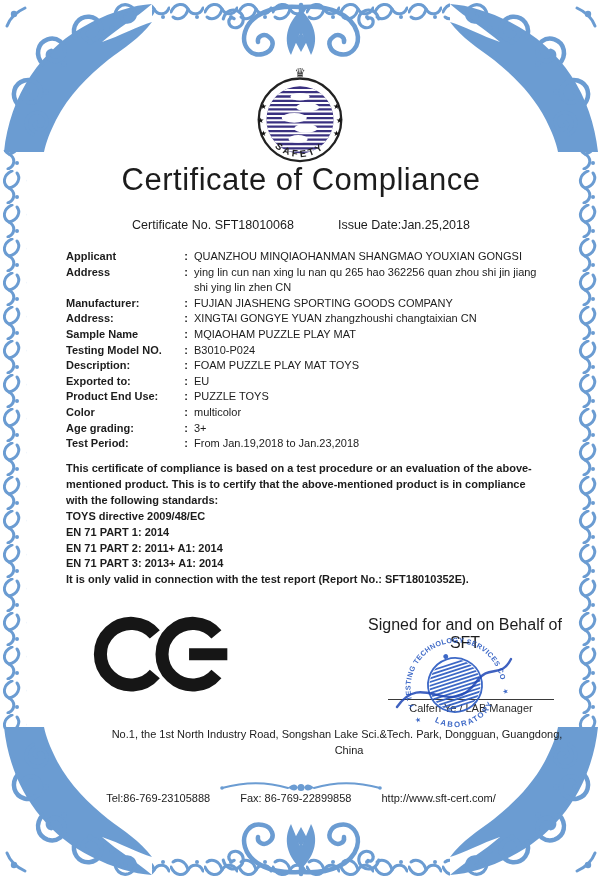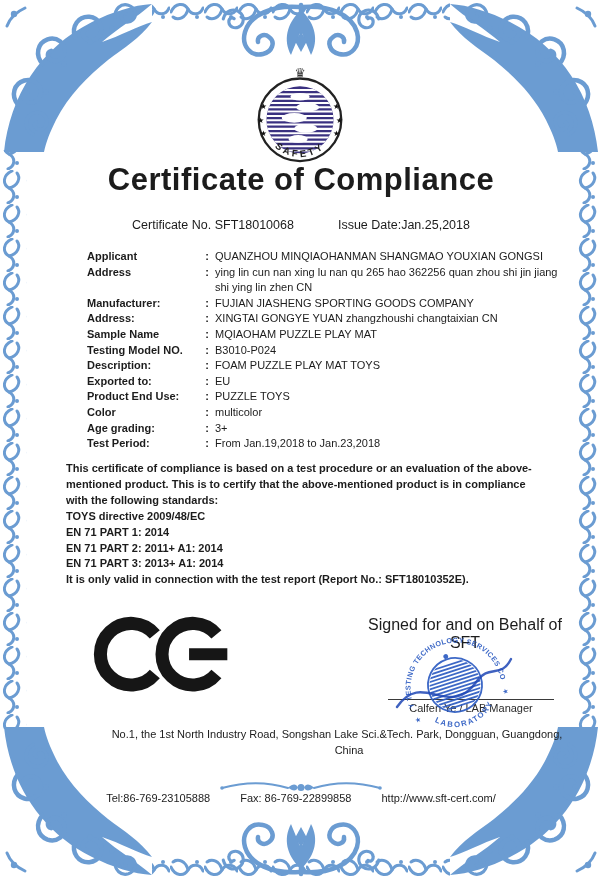--- a/index.html
+++ b/index.html
@@ -10,24 +10,24 @@
   }
   
   .border-svg{position:absolute; inset:0; width:602px; height:879px; z-index:0;}
   .fillb{fill:#6b9cd2;}
   .strokeb{stroke:#6b9cd2; stroke-width:4.5; stroke-linecap:round; fill:none;}
   .strokeb2{stroke:#6b9cd2; stroke-width:3; stroke-linecap:round; fill:none;}
   
   .layer{position:absolute; z-index:1;}
   .logo-svg{left:252px; top:64px; width:96px; height:100px;}
   .title{left:0; top:162px; width:602px; text-align:center;
-         font-size:31px; font-weight:bold; letter-spacing:0.5px;}
+         font-size:31px; font-weight:normal; letter-spacing:0.5px;}
   .certline{left:0; top:218px; width:602px; display:flex; justify-content:center; gap:44px;
             font-size:12.5px; font-weight:normal;}
-  .fields{left:66px; top:249px; width:474px; font-size:11px; line-height:15.6px;margin-left:21px;}
+  .fields{left:66px; top:249px; width:474px; font-size:11px; line-height:15.6px;}
   .frow{display:grid; grid-template-columns:112px 16px 1fr;}
   .flabel{font-weight:bold;}
   .fcolon{font-weight:bold; text-align:center;}
   .statement{left:66px; top:461px; width:476px; font-size:11px; font-weight:bold; line-height:15.9px;}
   .ce-svg{left:92px; top:609px; width:140px; height:96px;}
   .signedfor{left:360px; top:616px; width:210px; text-align:center; font-size:16px;}
   .sigline{left:388px; top:699px; width:166px; border-top:1.5px solid #3a3a3a; height:0;}
   .signer{left:372px; top:702px; width:198px; text-align:center; font-size:11px; color:#2a2a2a;}
   .stamp-svg{left:394px; top:624px; width:122px; height:122px; z-index:3;}
   .company{left:0; top:710px; width:602px; text-align:center; font-size:11.5px; font-weight:bold;}

